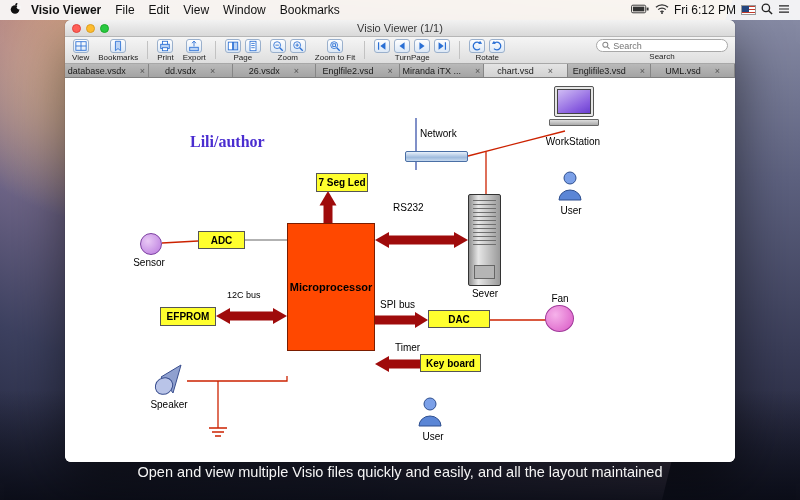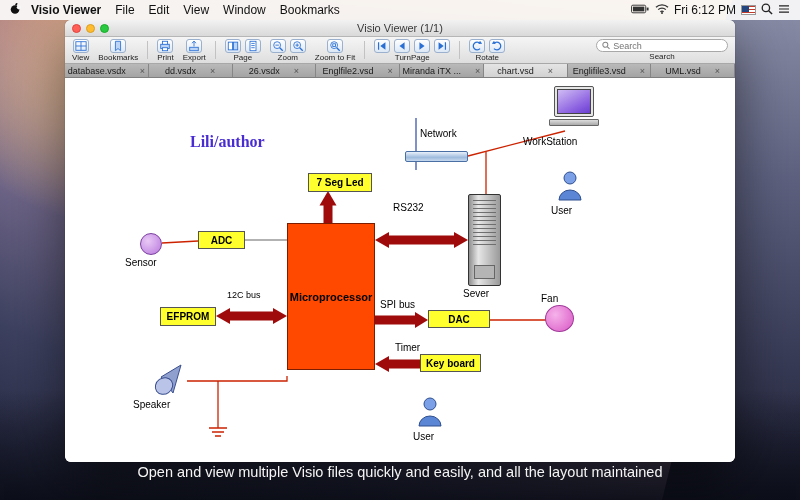--- a/index.html
+++ b/index.html
@@ -51,25 +51,25 @@
   .tabbar{height:14px;background:#9b9b9b;border-bottom:1px solid #7f7f7f;display:flex;flex:0 0 auto}
   .tab{flex:1;display:flex;align-items:center;justify-content:center;gap:14px;font-size:9px;color:#1a1a1a;
     background:linear-gradient(#b9b9b9,#a4a4a4);border-right:1px solid #868686;white-space:nowrap;overflow:hidden}
   .tab.active{background:linear-gradient(#e4e4e4,#d2d2d2)}
   .tab-close{color:#555;font-size:9px}
   
   .canvas{flex:1;background:#fff;position:relative;overflow:hidden}
   .conn{position:absolute;left:0;top:0;pointer-events:none}
   .ybox{position:absolute;background:#ffff2e;border:1px solid #555;display:flex;align-items:center;
     justify-content:center;font-size:10px;font-weight:bold;color:#000}
-  .cpu{position:absolute;left:222px;top:145px;width:88px;height:147px;background:#ff4800;
+  .cpu{position:absolute;left:222px;top:145px;width:88px;height:128px;background:#ff4800;
     border:1px solid #7a1d00;display:flex;align-items:center;justify-content:center;
     font-weight:bold;font-size:11px;color:#000}
   .dlabel{position:absolute;font-size:10px;color:#000;white-space:nowrap}
-  .dlabel.ctr{}
+  .dlabel.ctr{text-align:center}
   .author{position:absolute;left:125px;top:55px;font-family:"Liberation Serif",serif;
     font-size:16px;font-weight:bold;color:#4a2dd0}
   .netbar{position:absolute;left:340px;top:73px;width:63px;height:11px;border:1px solid #4a6fa5;
     border-radius:2px;background:linear-gradient(180deg,#e8f1fb,#9fbbdd 60%,#c6d9ef)}
   .circ{position:absolute;border-radius:50%}
   .sensor-c{left:75px;top:155px;width:22px;height:22px;border:1px solid #7b3fa0;
     background:radial-gradient(circle at 35% 35%,#e9c9f5,#b877dd)}
   .fan-c{left:480px;top:227px;width:29px;height:27px;border:1px solid #a03a9a;
     background:radial-gradient(circle at 35% 35%,#f6b2ea,#d957c5)}
   .ws{position:absolute;left:483px;top:8px;width:52px}
@@ -359,21 +359,21 @@
           <polygon points="222,238 208,230 208,246"></polygon>
           <rect x="310" y="237.5" width="41" height="9"></rect>
           <polygon points="363,242 350,234 350,250"></polygon>
           <rect x="323" y="281.5" width="32" height="9"></rect>
           <polygon points="310,286 324,278 324,294"></polygon>
         </g>
       </svg>
 
       <div class="author">Lili/author</div>
 
-      <div class="ybox" style="left:243px;top:95px;width:64px;height:19px">7 Seg Led</div>
+      <div class="ybox" style="left:251px;top:95px;width:52px;height:19px">7 Seg Led</div>
       <div class="ybox" style="left:133px;top:153px;width:47px;height:18px">ADC</div>
       <div class="ybox" style="left:95px;top:229px;width:56px;height:19px">EFPROM</div>
       <div class="ybox" style="left:363px;top:232px;width:62px;height:18px">DAC</div>
       <div class="ybox" style="left:355px;top:276px;width:61px;height:18px">Key board</div>
       <div class="cpu">Microprocessor</div>
 
       <div class="netbar"></div>
       <div class="dlabel" style="left:355px;top:50px">Network</div>
       <div class="dlabel" style="left:328px;top:124px">RS232</div>
 

